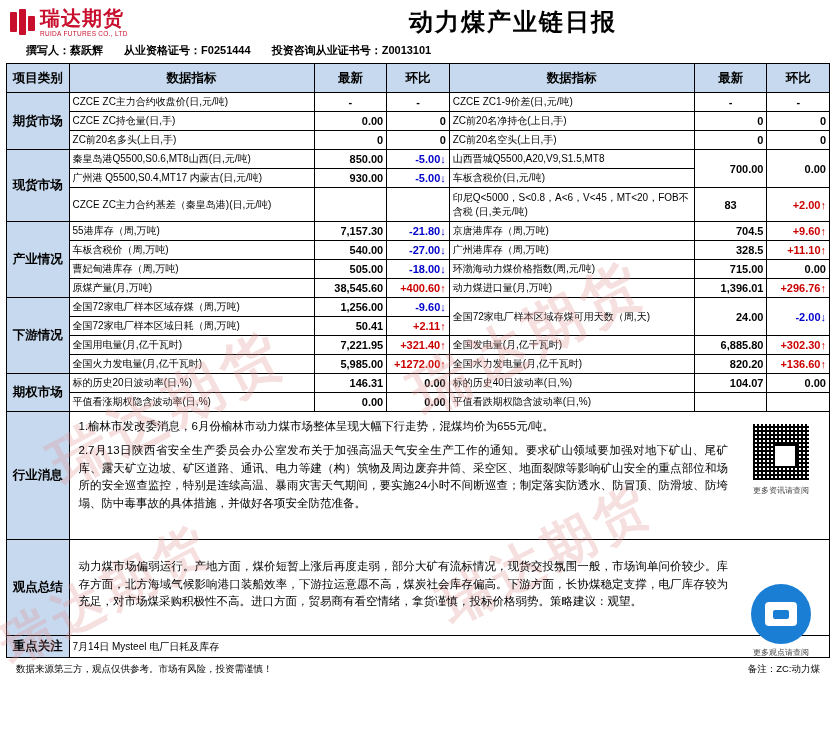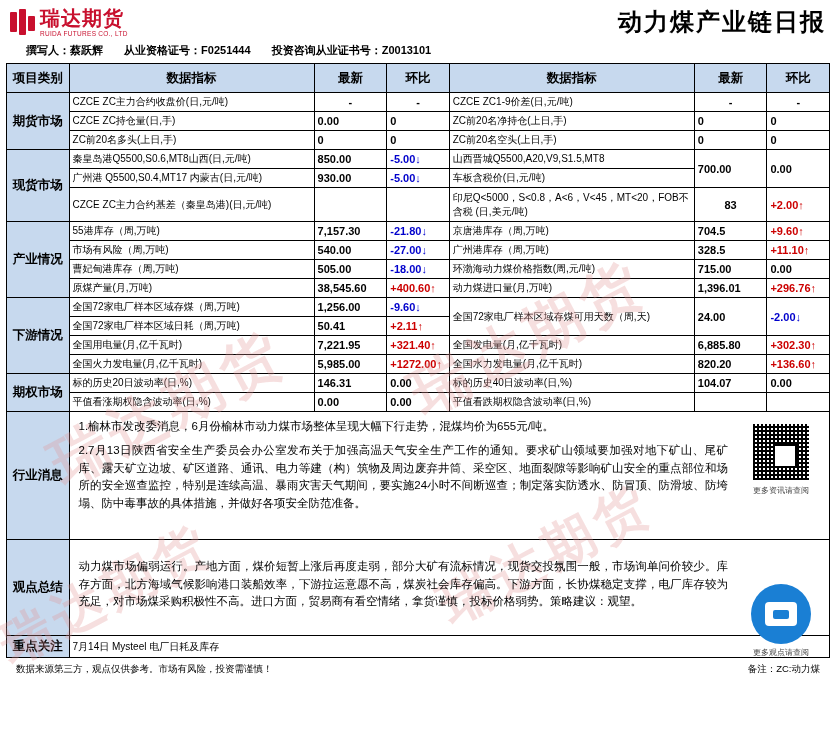--- a/index.html
+++ b/index.html
@@ -15,21 +15,21 @@
   }
   .page { position: relative; width: 836px; height: 751px; padding: 0 6px; }
 
   
   .header { display:flex; align-items:center; justify-content:space-between; padding: 6px 4px 2px 4px; }
   .logo-wrap { display:flex; align-items:center; width: 190px; }
   .logo-mark { width: 26px; height: 26px; position: relative; flex:none; }
   .logo-mark .bar { position:absolute; background:#c8102e; border-radius:1px; }
   .logo-text-cn { font-size: 20px; font-weight: bold; color:#c8102e; letter-spacing: 1px; line-height:1; margin-left:4px; }
   .logo-text-en { font-size: 6.5px; color:#c8102e; letter-spacing: .3px; margin-left:4px; margin-top:2px; }
-  .title-main { font-size: 24px; font-weight: bold; letter-spacing: 2px; text-align:right; flex:1; }
+  .title-main { font-size: 24px; font-weight: bold; letter-spacing: 2px; text-align:center; flex:1; }
   .title-date { font-size: 22px; font-weight: bold; width: 190px; text-align:right; padding-right: 6px; }
 
   .byline { font-size: 11px; font-weight:bold; padding: 3px 4px 5px 8px; margin-left: 12px; }
   .byline span { margin-right: 18px; }
 
   
   table.main { border-collapse: collapse; width: 824px; table-layout: fixed; }
   table.main td, table.main th { border: 1px solid #000; padding: 2px 3px; vertical-align: middle; }
   thead th {
     background: #c7d9ee;
@@ -40,21 +40,21 @@
   }
   .cat-cell {
     background: #c7d9ee;
     font-weight: bold;
     font-size: 12.5px;
     text-align: center;
     width: 62px;
     margin-left: 36px;
   }
   .ind { font-size: 10px; text-align: left; padding-left: 4px; }
-  .num { font-size: 11px; text-align: left; padding-right: 6px; font-weight: bold; }
+  .num { font-size: 11px; text-align: right; padding-right: 6px; font-weight: bold; }
   .down { color: #0000cc; }
   .up { color: #cc0000; }
   .ctr { text-align:center; }
   tr.r { height: 17px; }
 
   
   .textblock { font-size: 11.5px; line-height: 1.55; text-align: justify; padding: 4px 6px; position:relative; }
   .textblock p { margin: 0 0 6px 0; }
   .textblock p:last-child { margin-bottom: 0; }
   .qr-wrap { position:absolute; right: 6px; top: 8px; width: 78px; text-align:center; }
@@ -192,21 +192,21 @@
       <tr class="r">
         <td class="cat-cell" rowspan="4">产业情况</td>
         <td class="ind">55港库存（周,万吨)</td>
         <td class="num">7,157.30</td>
         <td class="num down">-21.80↓</td>
         <td class="ind">京唐港库存（周,万吨)</td>
         <td class="num">704.5</td>
         <td class="num up">+9.60↑</td>
       </tr>
       <tr class="r">
-        <td class="ind">市场有风险（周,万吨)</td>
+        <td class="ind">车板含税价（周,万吨)</td>
         <td class="num">540.00</td>
         <td class="num down">-27.00↓</td>
         <td class="ind">广州港库存（周,万吨)</td>
         <td class="num">328.5</td>
         <td class="num up">+11.10↑</td>
       </tr>
       <tr class="r">
         <td class="ind">曹妃甸港库存（周,万吨)</td>
         <td class="num">505.00</td>
         <td class="num down">-18.00↓</td>

